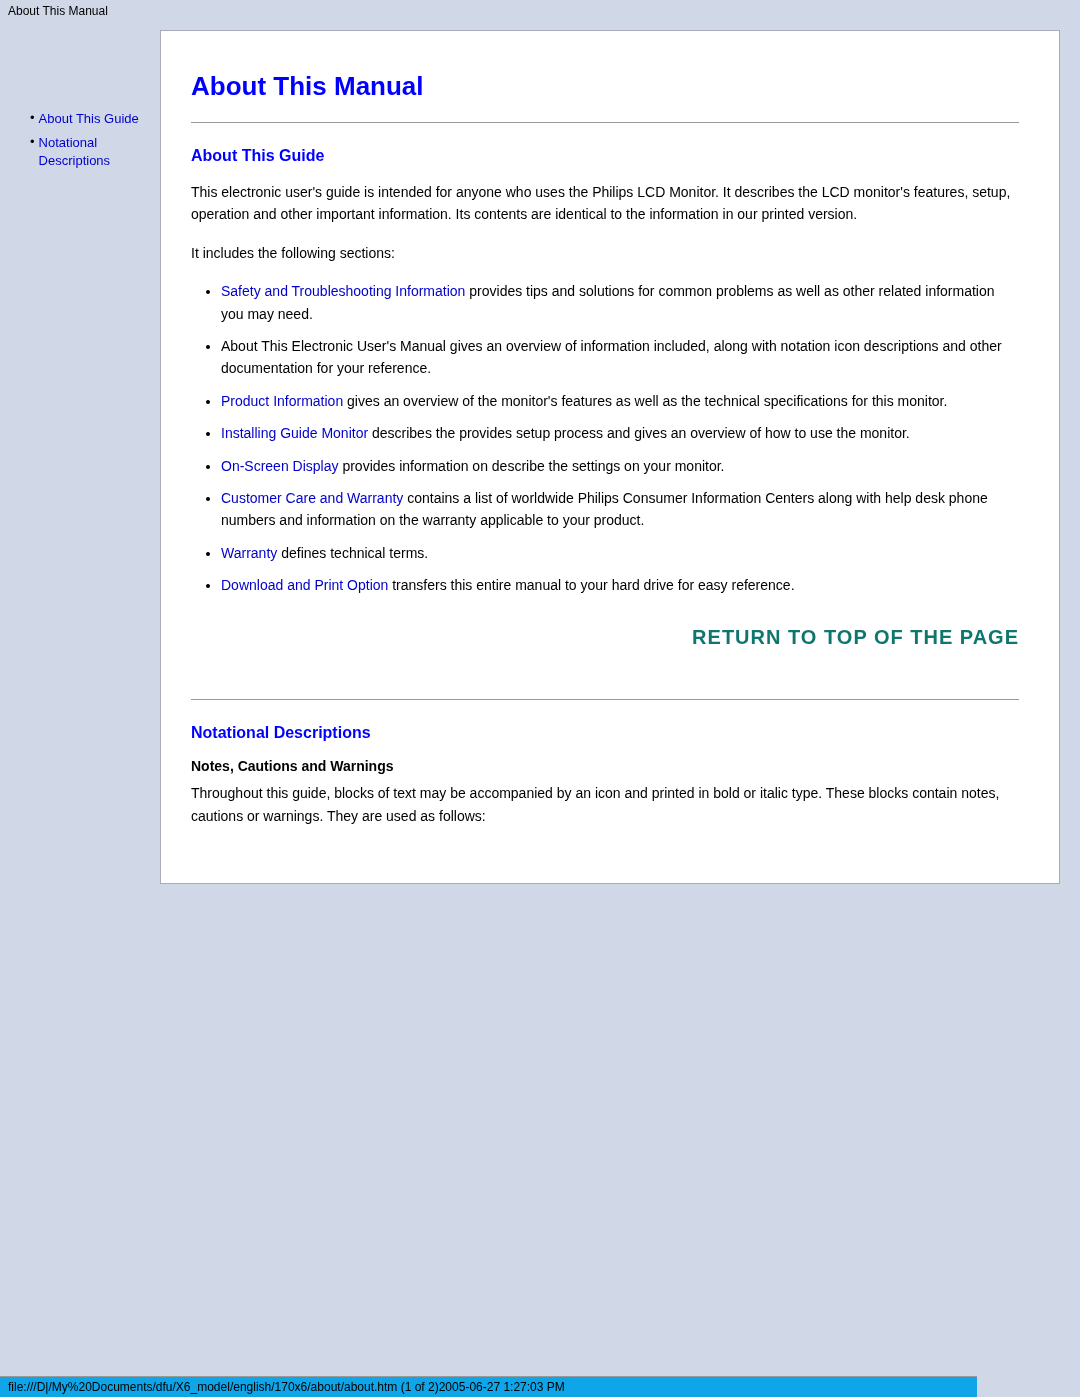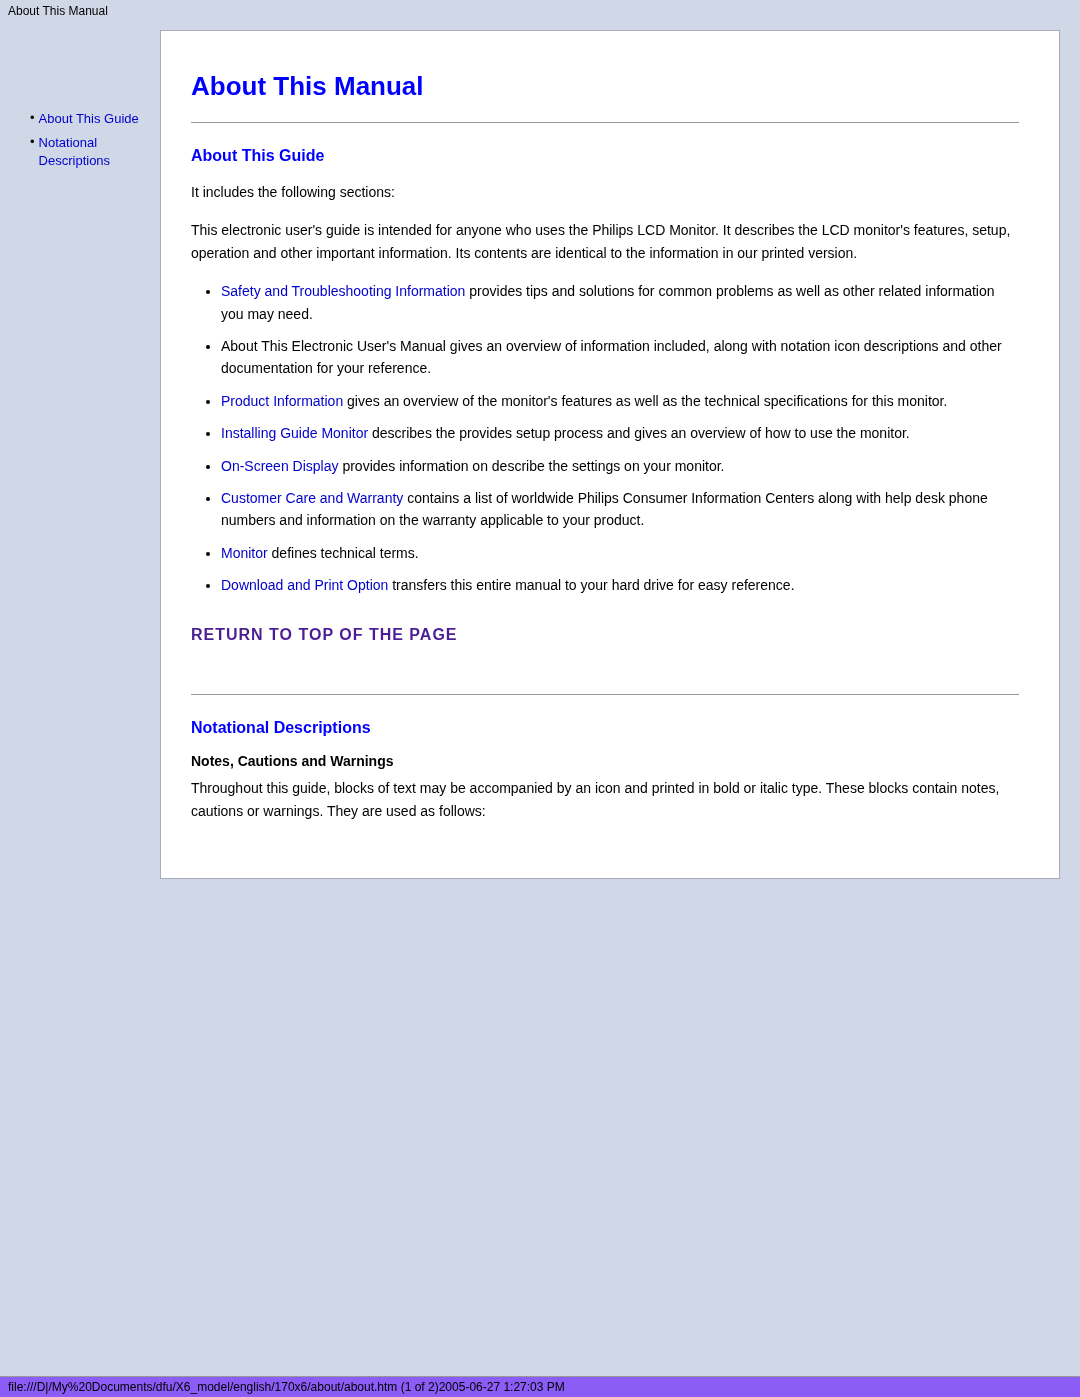--- a/index.html
+++ b/index.html
@@ -91,45 +91,45 @@
       line-height: 1.6;
       font-size: 14px;
     }
     .link-blue {
       color: #0000cc;
       text-decoration: none;
       text-align: right;
     }
     .return-link {
       display: block;
-      text-align: left;
-      color: #4c1d95;
-      font-size: 16px;
+      text-align: right;
+      color: #0f766e;
+      font-size: 20px;
       font-weight: bold;
       letter-spacing: 1px;
       text-decoration: none;
       margin: 30px 0 50px 0;
     }
     .section-divider {
       border: none;
       border-top: 1px solid #999;
       margin: 20px 0 24px 0;
     }
     .sub-section-title {
       font-size: 14px;
       font-weight: bold;
       color: #000;
       margin-bottom: 8px;
     }
     .status-bar {
       position: fixed;
       bottom: 0;
       left: 0;
-      width: 1080px;
-      background: #8b5cf6;
+      width: 977px;
+      background: #0ea5e9;
       border-top: 1px solid #999;
       padding: 3px 8px;
       font-size: 12px;
       color: #000;
     }
   </style>
 </head>
 <body>
 
 <div class="title-bar">
@@ -149,23 +149,23 @@
       </div>
     </div>
 
     <div class="main-content">
       <h1 class="page-title">About This Manual</h1>
       <hr class="divider">
 
       <div id="about-guide">
         <h2 class="section-title">About This Guide</h2>
 
+        <p class="body-text">This electronic user's guide is intended for anyone who uses the Philips LCD Monitor. It describes the LCD monitor's features, setup, operation and other important information. Its contents are identical to the information in our printed version.</p>
+
         <p class="body-text">It includes the following sections:</p>
-
-        <p class="body-text">This electronic user's guide is intended for anyone who uses the Philips LCD Monitor. It describes the LCD monitor's features, setup, operation and other important information. Its contents are identical to the information in our printed version.</p>
 
         <ul class="bullet-list">
           <li>
             <a class="link-blue" href="#"> Safety and Troubleshooting Information</a>
             <span> provides tips and solutions for common problems as well as other related information you may need.</span>
           </li>
           <li>
             <span>About This Electronic User's Manual gives an overview of information included, along with notation icon descriptions and other documentation for your reference.</span>
           </li>
           <li>
@@ -178,21 +178,21 @@
           </li>
           <li>
             <a class="link-blue" href="#">On-Screen Display</a>
             <span> provides information on describe the settings on your monitor.</span>
           </li>
           <li>
             <a class="link-blue" href="#">Customer Care and Warranty</a>
             <span> contains a list of worldwide Philips Consumer Information Centers along with help desk phone numbers and information on the warranty applicable to your product.</span>
           </li>
           <li>
-            <a class="link-blue" href="#">Monitor</a>
+            <a class="link-blue" href="#">Warranty</a>
             <span> defines technical terms.</span>
           </li>
           <li>
             <a class="link-blue" href="#">Download and Print Option</a>
             <span> transfers this entire manual to your hard drive for easy reference.</span>
           </li>
         </ul>
 
         <a class="return-link" href="#">RETURN TO TOP OF THE PAGE</a>
       </div>

